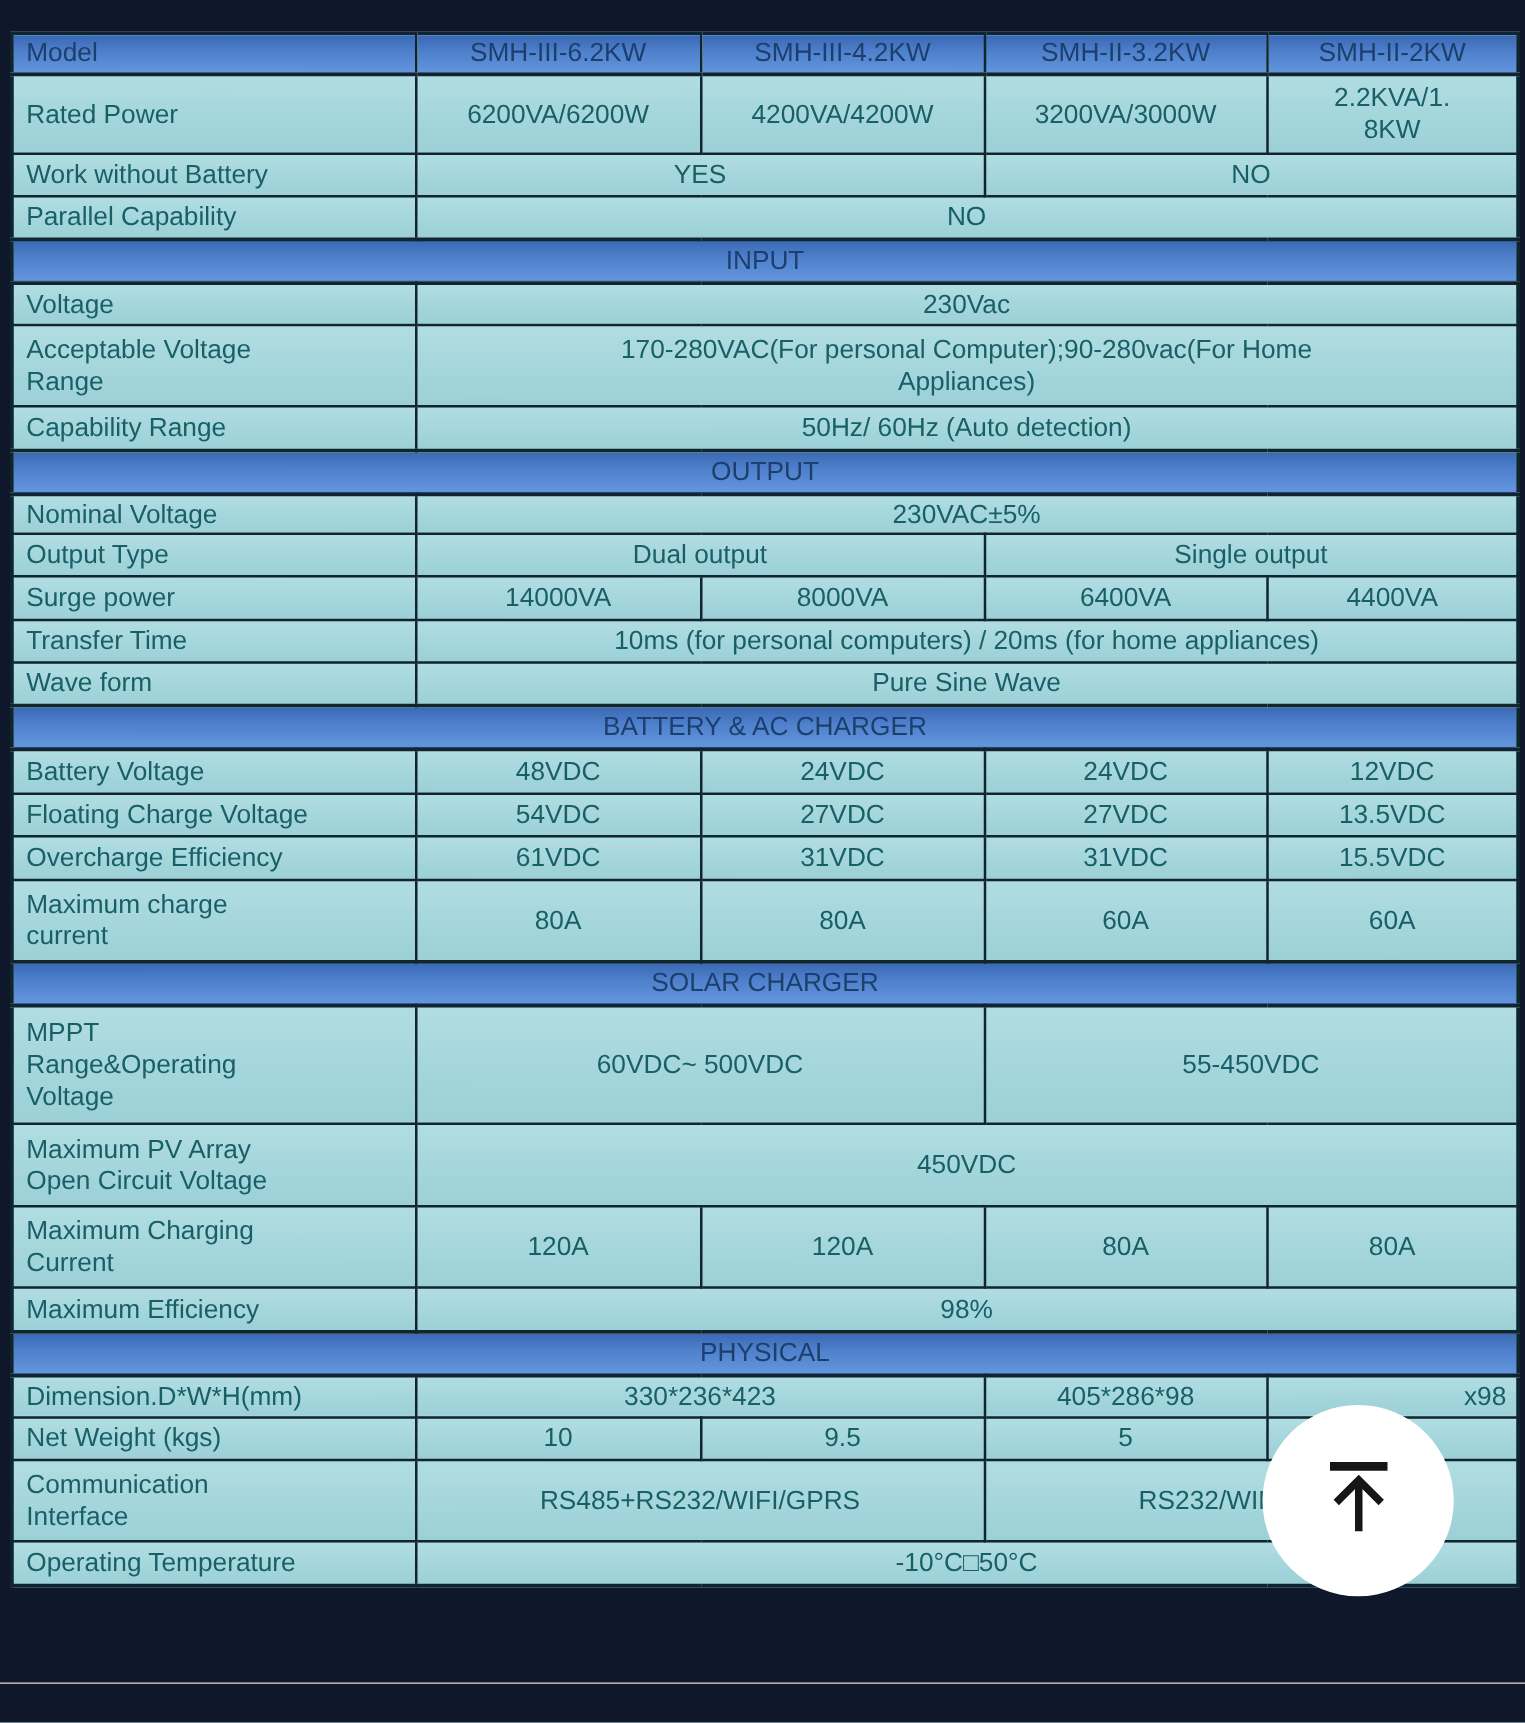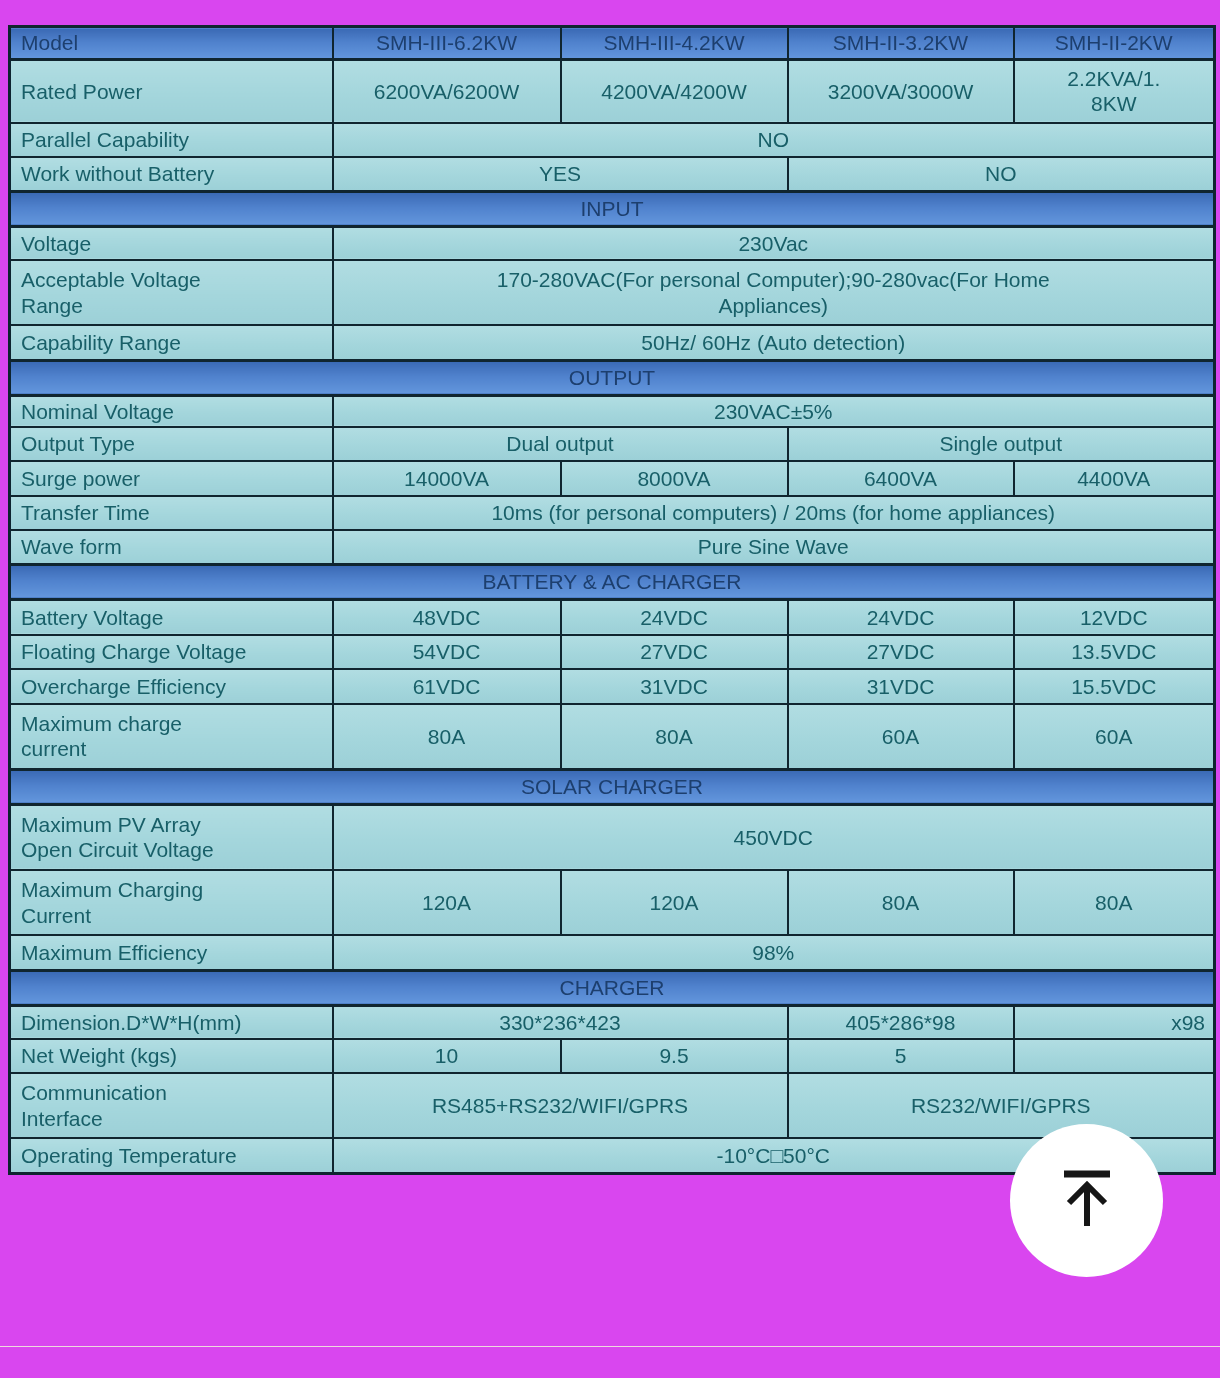--- a/index.html
+++ b/index.html
@@ -3,21 +3,21 @@
 <meta charset="utf-8">
 <style>
   html,body{margin:0;padding:0;}
   body{
     width:1220px;height:1378px;
     background:#ffffff;
     font-family:"Liberation Sans", sans-serif;
     position:relative;
     overflow:hidden;
   }
-  .screen{position:absolute;left:0;top:0;width:1220px;height:1378px;background:#d946ef;}
+  .screen{position:absolute;left:0;top:0;width:1220px;height:1378px;background:#0f172a;}
 
   table.spec{
     position:absolute;left:8px;top:25px;
     width:1205px;
     border-collapse:collapse;
     table-layout:fixed;
     background:#a6d7dd;
     border:3px solid #0e2430;
   }
   table.spec td{
@@ -87,27 +87,27 @@
         </tr>
         <tr class="data" style="height: 64px;">
           <td class="label-cell">Rated Power</td>
           <td>6200VA/6200W</td>
           <td>4200VA/4200W</td>
           <td>3200VA/3000W</td>
           <td>2.2KVA/1.
 8KW</td>
         </tr>
         <tr class="data" style="height: 34px;">
-          <td class="label-cell">Parallel Capability</td>
-          <td colspan="4">NO</td>
-        </tr>
-        <tr class="data" style="height: 34px;">
           <td class="label-cell">Work without Battery</td>
           <td colspan="2">YES</td>
           <td colspan="2">NO</td>
+        </tr>
+        <tr class="data" style="height: 34px;">
+          <td class="label-cell">Parallel Capability</td>
+          <td colspan="4">NO</td>
         </tr>
         <tr class="section" style="height: 35px;">
           <td colspan="5">INPUT</td>
         </tr>
         <tr class="data" style="height: 34px;">
           <td class="label-cell">Voltage</td>
           <td colspan="4">230Vac</td>
         </tr>
         <tr class="data" style="height: 65px;">
           <td class="label-cell">Acceptable Voltage
@@ -174,39 +174,46 @@
           <td class="label-cell">Maximum charge
 current</td>
           <td>80A</td>
           <td>80A</td>
           <td>60A</td>
           <td>60A</td>
         </tr>
         <tr class="section" style="height: 35px;">
           <td colspan="5">SOLAR CHARGER</td>
         </tr>
+        <tr class="data" style="height: 95px;">
+          <td class="label-cell">MPPT
+Range&amp;Operating
+Voltage</td>
+          <td colspan="2">60VDC~ 500VDC</td>
+          <td colspan="2">55-450VDC</td>
+        </tr>
         <tr class="data" style="height: 66px;">
           <td class="label-cell">Maximum PV Array
 Open Circuit Voltage</td>
           <td colspan="4">450VDC</td>
         </tr>
         <tr class="data" style="height: 65px;">
           <td class="label-cell">Maximum Charging
 Current</td>
           <td>120A</td>
           <td>120A</td>
           <td>80A</td>
           <td>80A</td>
         </tr>
         <tr class="data" style="height: 35px;">
           <td class="label-cell">Maximum Efficiency</td>
           <td colspan="4">98%</td>
         </tr>
         <tr class="section" style="height: 35px;">
-          <td colspan="5">CHARGER</td>
+          <td colspan="5">PHYSICAL</td>
         </tr>
         <tr class="data" style="height: 34px;">
           <td class="label-cell">Dimension.D*W*H(mm)</td>
           <td colspan="2">330*236*423</td>
           <td>405*286*98</td>
           <td class="align-right">x98</td>
         </tr>
         <tr class="data" style="height: 34px;">
           <td class="label-cell">Net Weight (kgs)</td>
           <td>10</td>

